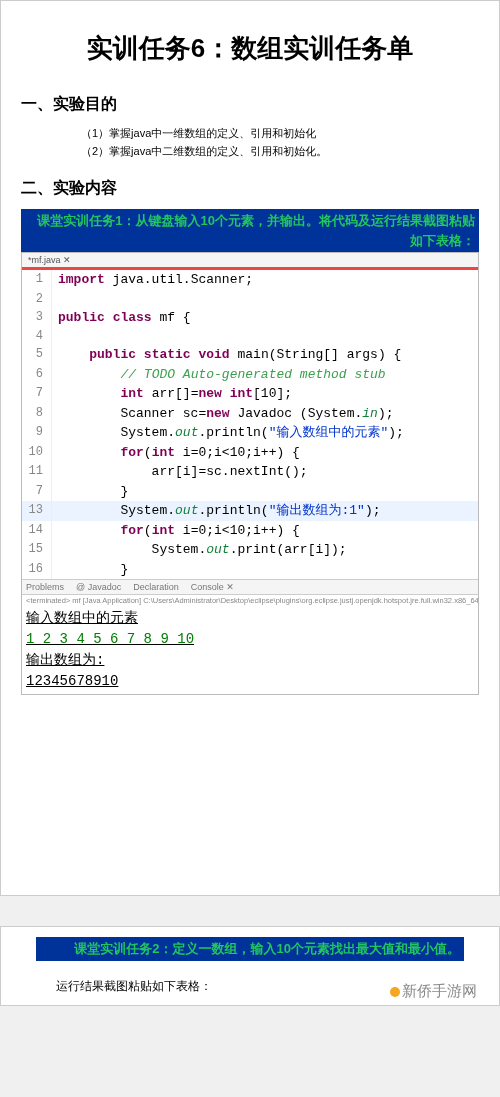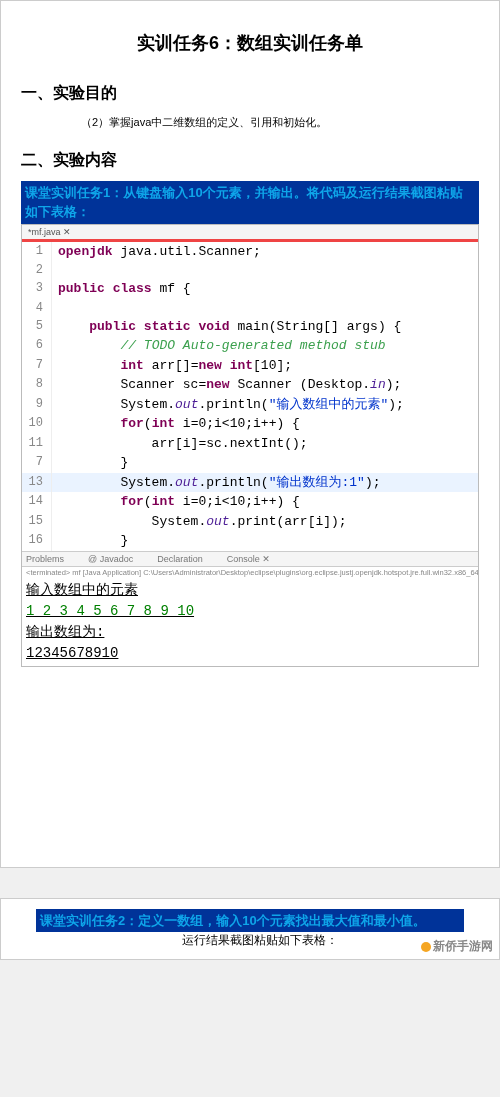--- a/index.html
+++ b/index.html
@@ -17,44 +17,45 @@
     position: relative;
   }
   .page2 {
     background: #fff;
     border: 1px solid #ccc;
     padding: 10px 35px;
     position: relative;
   }
   h1.title {
     text-align: center;
-    font-size: 18px;
+    font-size: 26px;
     font-weight: bold;
     margin-bottom: 28px;
   }
   .section-heading {
     font-size: 16px;
     font-weight: bold;
     margin-bottom: 10px;
     margin-top: 18px;
     font-family: Liberation Serif, serif;
   }
   .bullets {
     font-size: 11px;
     margin-left: 60px;
     line-height: 1.6;
     margin-bottom: 6px;
   }
   .task-header {
     background: #003399;
-    color: #0ea5e9;
+    color: #22c55e;
     font-size: 13px;
     font-weight: bold;
     padding: 2px 4px;
     line-height: 1.5;
+    text-align: right;
   }
   .editor-wrap {
     border: 1px solid #bbb;
     margin-top: 0;
   }
   .editor-tab {
     font-size: 9px;
     color: #555;
     background: #f5f5f5;
     padding: 2px 6px;
@@ -79,93 +80,92 @@
   .code .src {
     padding-left: 6px;
     white-space: pre;
     line-height: 1.5;
     flex: 1;
   }
   .code .hl { background: #eaf3ff; }
   .kw { color: #7f0055; font-weight: bold; }
   .cm { color: #3ca04e; font-style: italic; }
   .str { color: #0033cc; }
-  .fld { color: #4c1d95; font-style: italic; }
+  .fld { color: #15803d; font-style: italic; }
   .console-tabs {
     font-size: 9px;
     color: #555;
     background: #f5f5f5;
     border-top: 1px solid #ccc;
     border-bottom: 1px solid #ccc;
     padding: 2px 4px;
     display: flex;
-    gap: 24px;
+    gap: 12px;
   }
   .console-tabs span { color: #777; }
   .console-info {
     font-size: 7.5px;
     color: #888;
     padding: 1px 4px;
     white-space: nowrap;
     overflow: hidden;
   }
   .console-out {
     font-family: Consolas, "Courier New", monospace;
     font-size: 14px;
     padding: 2px 4px;
     line-height: 1.5;
     text-decoration: underline;
   }
   .console-out .in-green { color: #008000; }
   .watermark {
     position: absolute;
     bottom: 4px;
-    right: 6px;
-    font-size: 12px;
+    right: 22px;
+    font-size: 15px;
     color: #888;
-    font-weight: bold;
   }
   .watermark .ico {
     display: inline-block;
     width: 10px; height: 10px;
     border-radius: 50%;
     background: #f5a623;
     vertical-align: middle;
     margin-right: 2px;
   }
   .page-bottom { height: 180px; }
   .page2 .subnote {
     font-size: 12px;
     margin-left: 20px;
-    margin-top: 0;
-    text-align: center;
+    margin-top: 17px;
   }
 </style>
 </head>
 <body>
 
 <div class="page">
 
   <h1 class="title">实训任务6：数组实训任务单</h1>
 
   <div class="section-heading">一、实验目的</div>
   <div class="bullets">
+    <div>（1）掌握java中一维数组的定义、引用和初始化</div>
     <div>（2）掌握java中二维数组的定义、引用和初始化。</div>
   </div>
 
   <div class="section-heading">二、实验内容</div>
 
   <div class="task-header">课堂实训任务1：从键盘输入10个元素，并输出。将代码及运行结果截图粘贴如下表格：</div>
 
   <div class="editor-wrap">
     <div class="editor-tab">*mf.java ✕</div>
     <div class="code" id="code-area">
         <div class="line">
           <div class="gutter">1</div>
-          <div class="src"><span class="kw">openjdk</span><span> java.util.Scanner;</span></div>
+          <div class="src"><span class="kw">import</span><span> java.util.Scanner;</span></div>
         </div>
         <div class="line">
           <div class="gutter">2</div>
           <div class="src"><span></span></div>
         </div>
         <div class="line">
           <div class="gutter">3</div>
           <div class="src"><span class="kw">public</span><span> </span><span class="kw">class</span><span> mf {</span></div>
         </div>
         <div class="line">
@@ -179,21 +179,21 @@
         <div class="line">
           <div class="gutter">6</div>
           <div class="src"><span>        </span><span class="cm">// TODO Auto-generated method stub</span></div>
         </div>
         <div class="line">
           <div class="gutter">7</div>
           <div class="src"><span>        </span><span class="kw">int</span><span> arr[]=</span><span class="kw">new</span><span> </span><span class="kw">int</span><span>[10];</span></div>
         </div>
         <div class="line">
           <div class="gutter">8</div>
-          <div class="src"><span>        Scanner sc=</span><span class="kw">new</span><span> Scanner (Desktop.</span><span class="fld">in</span><span>);</span></div>
+          <div class="src"><span>        Scanner sc=</span><span class="kw">new</span><span> Javadoc (System.</span><span class="fld">in</span><span>);</span></div>
         </div>
         <div class="line">
           <div class="gutter">9</div>
           <div class="src"><span>        System.</span><span class="fld">out</span><span>.println(</span><span class="str">"输入数组中的元素"</span><span>);</span></div>
         </div>
         <div class="line">
           <div class="gutter">10</div>
           <div class="src"><span>        </span><span class="kw">for</span><span>(</span><span class="kw">int</span><span> i=0;i&lt;10;i++) {</span></div>
         </div>
         <div class="line">

